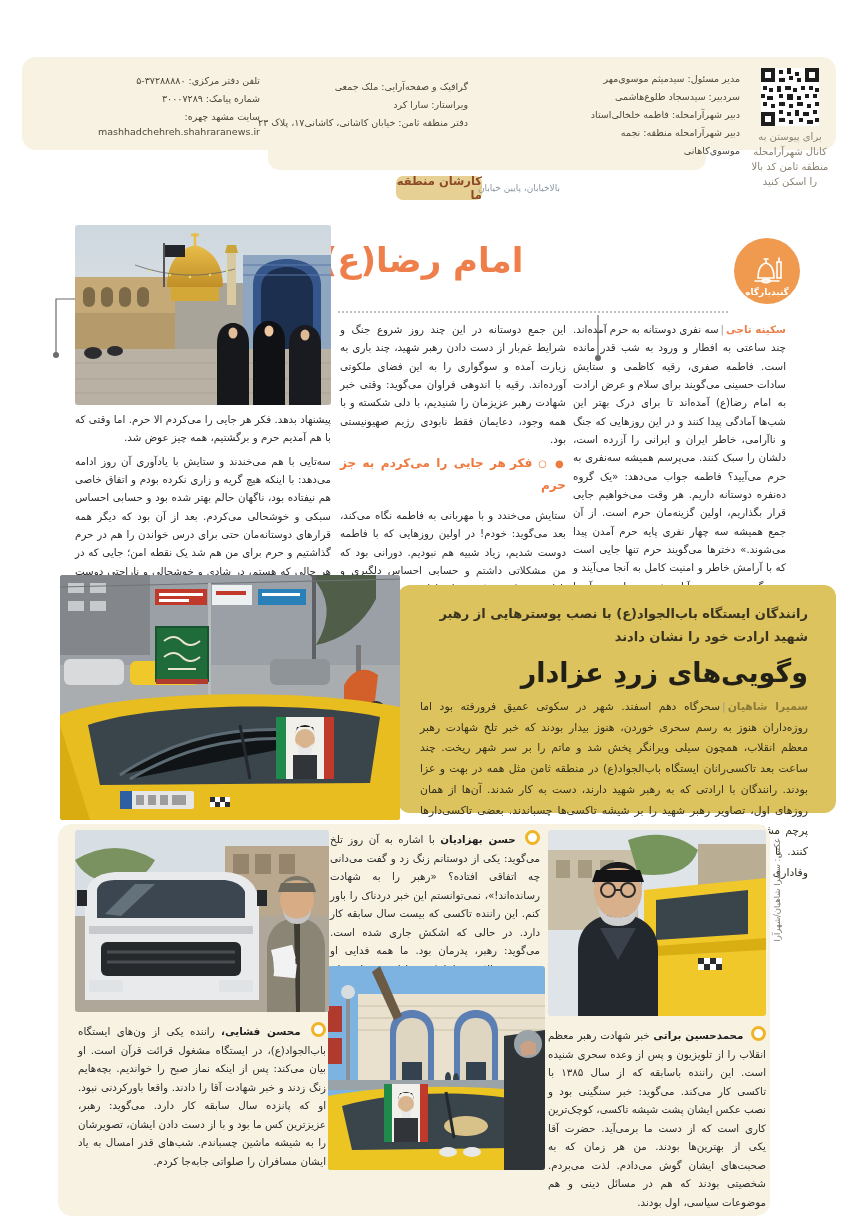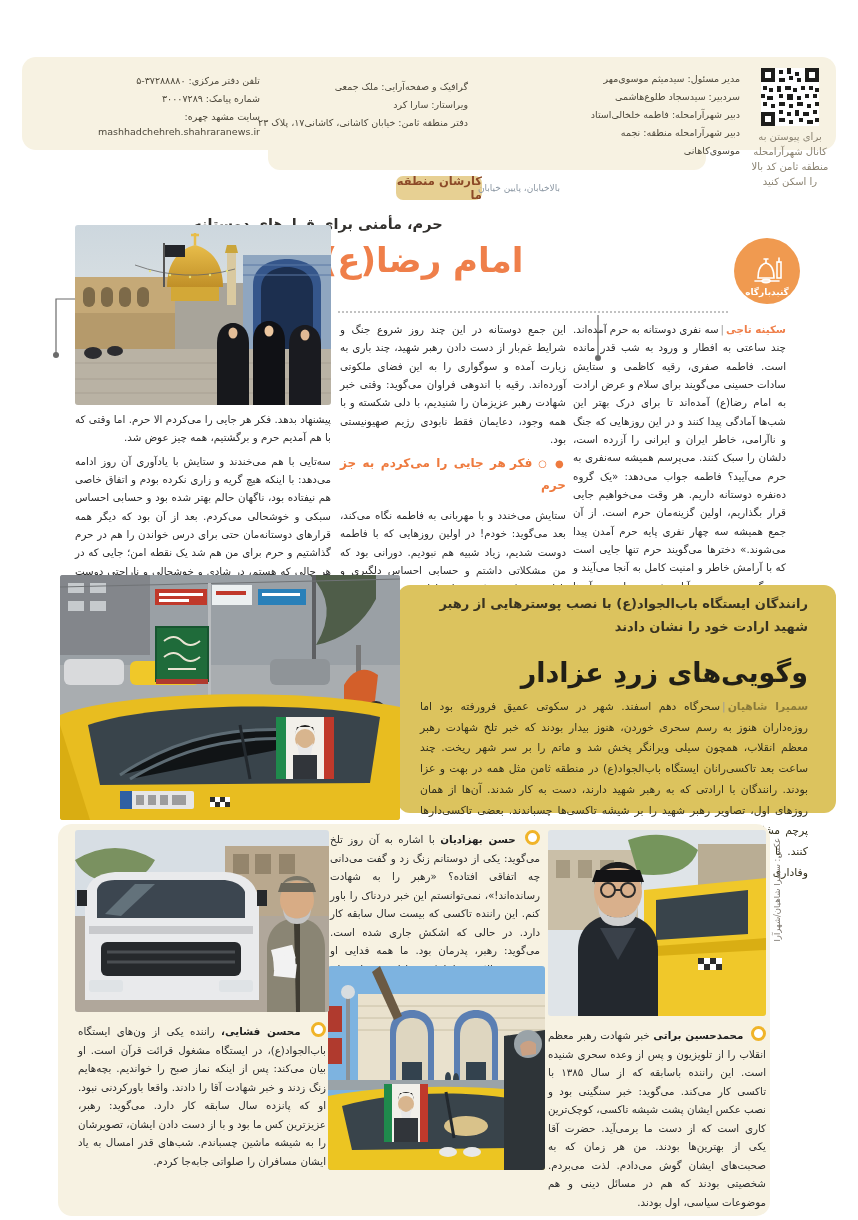--- a/index.html
+++ b/index.html
@@ -121,21 +121,20 @@
     <div class="hdr-line">شماره پیامک: ۳۰۰۰۷۲۸۹</div>
     <div class="hdr-line">سایت مشهد چهره:</div>
     <div class="hdr-url">mashhadchehreh.shahraranews.ir</div>
   </div>
 
   <div class="abs tab" style="right:376px;top:176px;width:86px;height:24px;">
     <span>کارشان منطقه ما</span>
   </div>
   <div class="abs sublabel" style="right:298px;top:183px;">بالاخیابان، پایین خیابان</div>
 
-  <div class="abs kicker" style="right:330px;top:216px;width:420px;">حرم، مأمنی برای قرارهای دوستانه</div>
   <div class="abs headline1" style="right:330px;top:240px;width:420px;">امام رضا(ع) بابای ماست</div>
   <div class="abs dotline" style="right:130px;top:311px;width:390px;"></div>
 
   <div class="abs badge" style="right:58px;top:238px;width:66px;height:66px;">
     <svg width="34" height="30" viewBox="0 0 34 30" style="margin-bottom:1px;" aria-hidden="true">
       <g fill="none" stroke="#ffffff" stroke-width="1.6" stroke-linecap="round">
         <path d="M8 22 C8 12, 12 8, 16 7 C20 8, 24 12, 24 22 Z"></path>
         <path d="M16 7 L16 3 M14 3 L18 3"></path>
         <rect x="27" y="6" width="4" height="16"></rect>
         <path d="M29 6 L29 2"></path>
@@ -237,21 +236,21 @@
     </div>
     <p>ستایش می‌خندد و با مهربانی به فاطمه نگاه می‌کند، بعد می‌گوید: خودم! در اولین روزهایی که با فاطمه دوست شدیم، زیاد شبیه هم نبودیم. دورانی بود که من مشکلاتی داشتم و حسابی احساس دلگیری و ناراحتی می‌کردم. یک روز از فاطمه خواستم که با هم قراری بگذاریم و با هم برویم بیرون. وقتی فاطمه پیشنهاد داد برویم حرم، اولش خیلی خورد توی ذوقم؛ اصلا انتظار نداشتم این...</p>
   </div>
 
   <div class="abs body-col" style="left:75px;top:410px;width:256px;height:165px;">
     <p>پیشنهاد بدهد. فکر هر جایی را می‌کردم الا حرم. اما وقتی که با هم آمدیم حرم و برگشتیم، همه چیز عوض شد.</p>
     <p>سه‌تایی با هم می‌خندند و ستایش با یادآوری آن روز ادامه می‌دهد: با اینکه هیچ گریه و زاری نکرده بودم و اتفاق خاصی هم نیفتاده بود، ناگهان حالم بهتر شده بود و حسابی احساس سبکی و خوشحالی می‌کردم. بعد از آن بود که دیگر همه قرارهای دوستانه‌مان حتی برای درس خواندن را هم در حرم گذاشتیم و حرم برای من هم شد یک نقطه امن؛ جایی که در هر حالی که هستم، در شادی و خوشحالی و ناراحتی دوست دارم خود را به اینجا برسانم.</p>
   </div>
 
   <div class="abs ybox" style="left:398px;top:585px;width:438px;height:228px;">
-    <div class="ylead" style="position:absolute;right:28px;top:8px;width:370px;">رانندگان ایستگاه باب‌الجواد(ع) با نصب پوسترهایی از رهبر شهید ارادت خود را نشان دادند</div>
+    <div class="ylead" style="position:absolute;right:28px;top:18px;width:370px;">رانندگان ایستگاه باب‌الجواد(ع) با نصب پوسترهایی از رهبر شهید ارادت خود را نشان دادند</div>
     <div class="yhead" style="position:absolute;right:28px;top:72px;">وگویی‌های زردِ عزادار</div>
     <div class="ybody" style="position:absolute;right:28px;top:112px;width:388px;">
       <span class="ybyline">سمیرا شاهیان</span><span class="pipe">|</span><span>سحرگاه دهم اسفند. شهر در سکوتی عمیق فرورفته بود اما روزه‌داران هنوز به رسم سحری خوردن، هنوز بیدار بودند که خبر تلخ شهادت رهبر معظم انقلاب، همچون سیلی ویرانگر پخش شد و ماتم را بر سر شهر ریخت. چند ساعت بعد تاکسی‌رانان ایستگاه باب‌الجواد(ع) در منطقه ثامن مثل همه در بهت و عزا بودند. رانندگان با ارادتی که به رهبر شهید دارند، دست به کار شدند. آن‌ها از همان روزهای اول، تصاویر رهبر شهید را بر شیشه تاکسی‌ها چسباندند. بعضی تاکسی‌دارها پرچم مشکی عزای ایران را هم عقب ماشین نصب کردند تا اعلام ارادت و عزاداری کنند. با این رانندگان که هر پرچم و تصویر روی وسیله کارشان، نوعی همدردی و وفاداری را روایت می‌کند، گفت‌وگویی داشتیم.</span>
     </div>
   </div>
 
   <div class="abs photo" style="left:60px;top:575px;width:340px;height:245px;">
     <svg width="340" height="245" viewBox="0 0 340 245" aria-hidden="true">
       <rect width="340" height="245" fill="#a9adb0"></rect>
       <rect x="0" y="0" width="340" height="90" fill="#9aa0a5"></rect>

